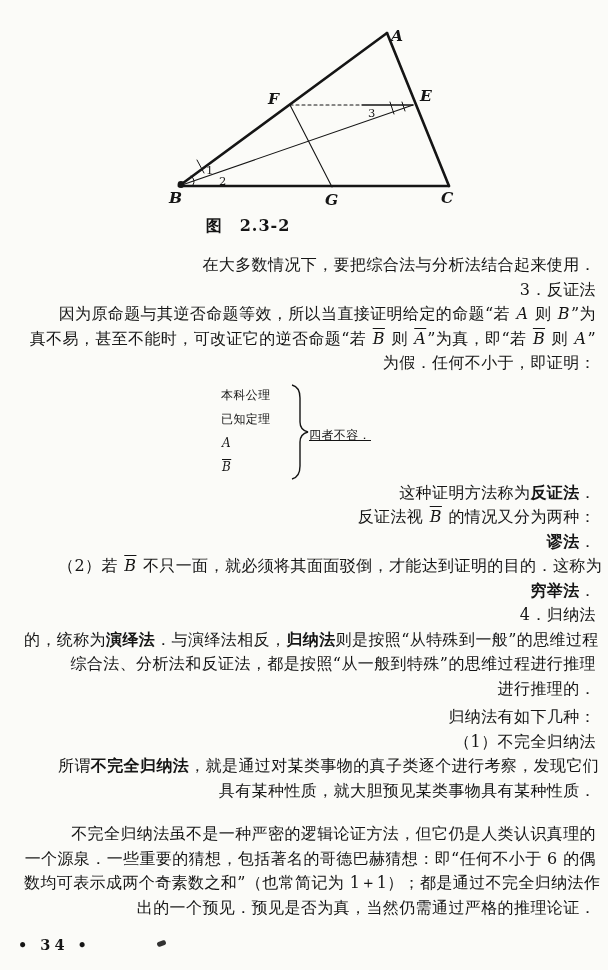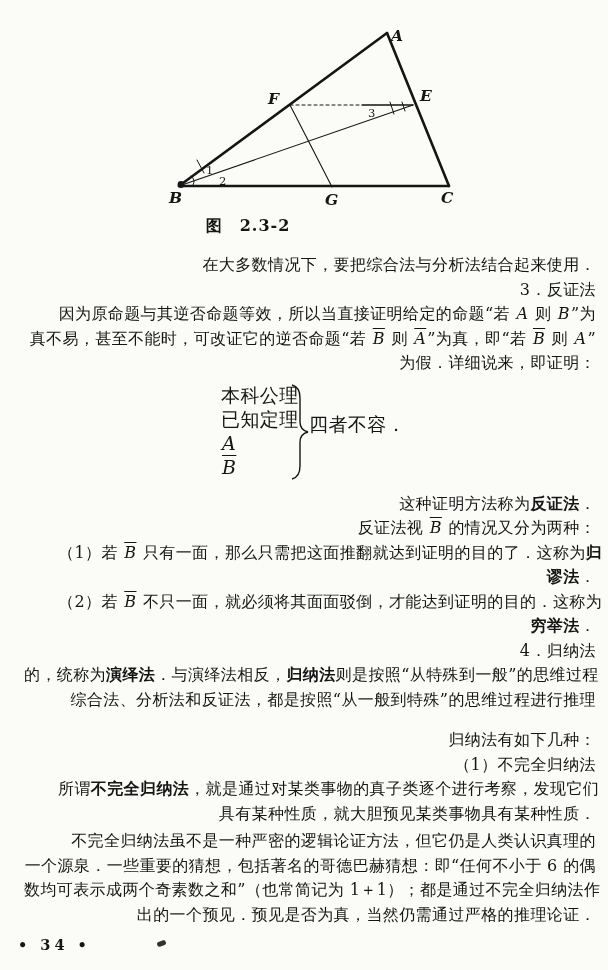--- a/index.html
+++ b/index.html
@@ -23,24 +23,24 @@
     position:absolute;top:253px;left:24px;width:572px;
     font-size:16px;line-height:24.5px;letter-spacing:0.4px;
   }
   .line{white-space:nowrap;text-align:right;}
   .ind{text-indent:34px;}
   .bseg{font-weight:bold;margin-top:20px;}
   .m{font-style:italic;font-family:"DejaVu Serif",serif;padding:0 1px;}
   .bar{text-decoration:overline;}
 
   
-  .disp{position:relative;height:97px;margin:7px 0 12px 197px;line-height:24px;font-size:19px;}
+  .disp{position:relative;height:97px;margin:7px 0 1px 197px;line-height:24px;font-size:12px;}
   .disp .ditem{white-space:nowrap;}
   .disp .brace{position:absolute;left:69px;top:1px;}
-  .disp .result{position:absolute;left:88px;top:29px;white-space:nowrap;}
+  .disp .result{position:absolute;left:88px;top:40px;white-space:nowrap;text-decoration:underline;}
 
   
   .footer{
     position:absolute;top:936px;left:18px;
     font-size:14.5px;font-weight:bold;letter-spacing:4px;
   }
   .smudge{
     position:absolute;left:157px;top:941px;width:9px;height:5px;
     background:#1c1c1c;border-radius:2px;transform:rotate(-18deg);opacity:.9;
   }
@@ -82,47 +82,47 @@
         </g>
     </svg>
     <div class="caption">图　2.3-2</div>
   </div>
 
   <div class="text" id="body-text">
       <div class="line ind"><span>在大多数情况下，要把综合法与分析法结合起来使用．</span></div>
       <div class="line ind"><span>3．反证法</span></div>
       <div class="line ind"><span>因为原命题与其逆否命题等效，所以当直接证明给定的命题“若 </span><span class="m">A</span><span> 则 </span><span class="m">B</span><span>”为</span></div>
       <div class="line"><span>真不易，甚至不能时，可改证它的逆否命题“若 </span><span class="m bar">B</span><span> 则 </span><span class="m bar">A</span><span>”为真，即“若 </span><span class="m bar">B</span><span> 则 </span><span class="m">A</span><span>”</span></div>
-      <div class="line"><span>为假．详细说来，即证明：</span></div>
+      <div class="line"><span>为假．任何不小于，即证明：</span></div>
       <div class="disp">
         <div>
           <div class="ditem"><span>本科公理</span></div>
           <div class="ditem"><span>已知定理</span></div>
           <div class="ditem"><span class="m">A</span></div>
           <div class="ditem"><span class="m bar">B</span></div>
         </div>
         <span class="brace"><svg width="20" height="96" viewBox="0 0 20 96">
             <path d="M2,1 Q10,3 10,14 L10,38 Q10,46 18,48 Q10,50 10,58 L10,82 Q10,93 2,95" fill="none" stroke="#151515" stroke-width="1.4"></path>
           </svg></span>
         <div class="result">四者不容．</div>
       </div>
       <div class="line"><span>这种证明方法称为</span><span class="bseg">反证法</span><span>．</span></div>
       <div class="line ind"><span>反证法视 </span><span class="m bar">B</span><span> 的情况又分为两种：</span></div>
-      <div class="line ind"><span>（1）若 </span><span class="m bar">B</span><span> 只有一面，那么只需把这面推翻就达到证明的目的了．这称为</span><span class="bseg">归</span></div>
       <div class="line"><span class="bseg">谬法</span><span>．</span></div>
       <div class="line ind"><span>（2）若 </span><span class="m bar">B</span><span> 不只一面，就必须将其面面驳倒，才能达到证明的目的．这称为</span></div>
       <div class="line"><span class="bseg">穷举法</span><span>．</span></div>
       <div class="line ind"><span>4．归纳法</span></div>
       <div class="line"><span>的，统称为</span><span class="bseg">演绎法</span><span>．与演绎法相反，</span><span class="bseg">归纳法</span><span>则是按照“从特殊到一般”的思维过程</span></div>
       <div class="line ind"><span>综合法、分析法和反证法，都是按照“从一般到特殊”的思维过程进行推理</span></div>
-      <div class="line ind" style="margin-top: 16px;"><span>归纳法有如下几种：</span></div>
+      <div class="line"><span>进行推理的．</span></div>
+      <div class="line ind" style="margin-top: 4px;"><span>归纳法有如下几种：</span></div>
       <div class="line ind"><span>（1）不完全归纳法</span></div>
       <div class="line ind"><span>所谓</span><span class="bseg">不完全归纳法</span><span>，就是通过对某类事物的真子类逐个进行考察，发现它们</span></div>
       <div class="line"><span>具有某种性质，就大胆预见某类事物具有某种性质．</span></div>
-      <div class="line ind" style="margin-top: 3px;"><span>不完全归纳法虽不是一种严密的逻辑论证方法，但它仍是人类认识真理的</span></div>
+      <div class="line ind" style="margin-top: 19px;"><span>不完全归纳法虽不是一种严密的逻辑论证方法，但它仍是人类认识真理的</span></div>
       <div class="line"><span>一个源泉．一些重要的猜想，包括著名的哥德巴赫猜想：即“任何不小于 6 的偶</span></div>
       <div class="line"><span>数均可表示成两个奇素数之和”（也常简记为 1＋1）；都是通过不完全归纳法作</span></div>
       <div class="line"><span>出的一个预见．预见是否为真，当然仍需通过严格的推理论证．</span></div>
     </div>
 
   <div class="footer">• 34 •</div>
   <div class="smudge"></div>
 
 </div>
 

